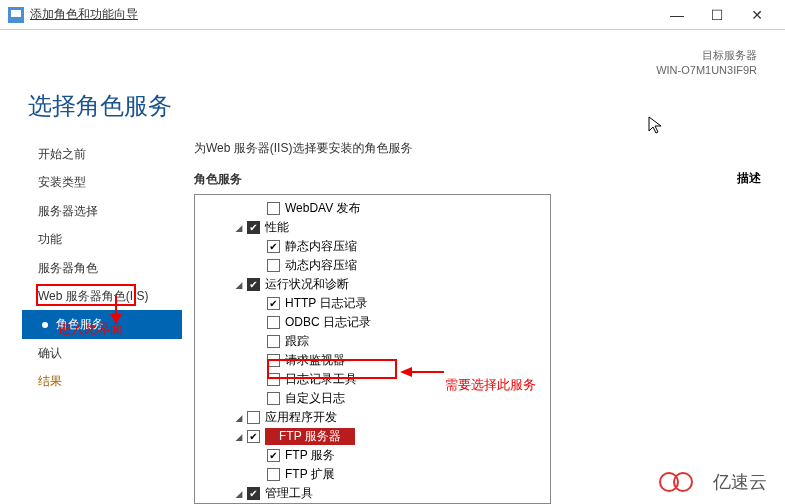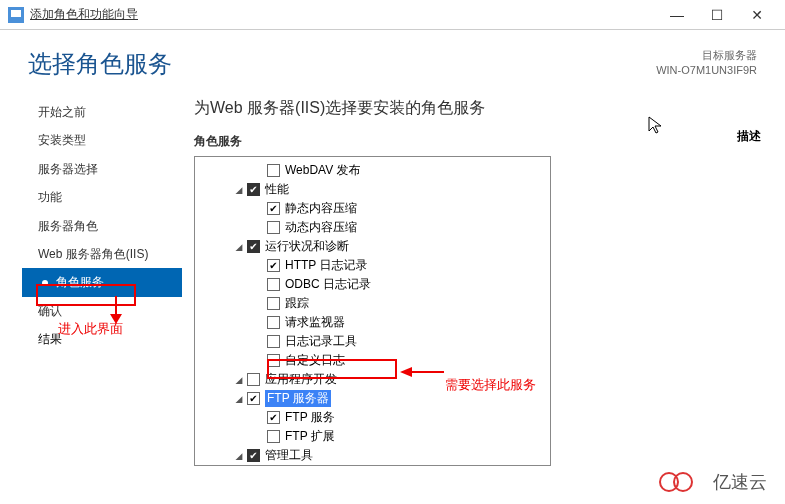--- a/index.html
+++ b/index.html
@@ -6,64 +6,64 @@
     body { font-family: "Microsoft YaHei", "Segoe UI", sans-serif; font-size: 12px; background: #fff; width: 785px; height: 504px; overflow: hidden; position: relative; }
     
     .titlebar { height: 30px; border-bottom: 1px solid #ccc; display: flex; align-items: center; padding: 0 8px; }
     .titlebar-icon { width: 16px; height: 16px; background: #4a90d9; margin-right: 6px; position: relative; }
     .titlebar-icon::before { content: ''; position: absolute; top: 3px; left: 3px; width: 10px; height: 7px; background: #fff; }
     .titlebar-title { flex: 1; font-size: 12px; color: #333; text-decoration: underline; }
     .titlebar-controls { display: flex; gap: 0; }
     .titlebar-btn { width: 40px; height: 28px; display: flex; align-items: center; justify-content: center; font-size: 14px; color: #333; cursor: pointer; }
     
     .header { padding: 18px 28px 10px 28px; display: flex; justify-content: space-between; align-items: flex-start; }
-    .header-title { font-size: 24px; color: #1a5490; font-weight: 300; }
+    .header-title { font-size: 24px; color: #1a5490; font-weight: 300; margin-top: 42px; }
     .header-right { text-align: right; font-size: 11px; color: #666; line-height: 1.4; }
     
     .content { display: flex; padding: 0 22px; height: calc(100% - 110px); }
     
     .sidebar { width: 160px; padding-top: 8px; }
     .sidebar-item { padding: 4px 8px 4px 16px; font-size: 12px; color: #333; cursor: pointer; line-height: 1.7; }
     .sidebar-item.indent { padding-left: 28px; }
-    .sidebar-item.disabled { color: #000000; }
+    .sidebar-item.disabled { color: #a16207; }
     .sidebar-item.active { background: #0066b3; color: #fff; position: relative; padding-left: 34px; }
     .sidebar-item.active::before { content: ''; position: absolute; left: 20px; top: 50%; transform: translateY(-50%); width: 6px; height: 6px; background: #fff; border-radius: 50%; }
     
     .red-box { position: absolute; border: 2px solid #e00; pointer-events: none; }
     .red-box.nav { left: 36px; top: 284px; width: 100px; height: 22px; }
     .red-box.ftp { left: 267px; top: 359px; width: 130px; height: 20px; }
     
     .annotation { position: absolute; color: #e00; font-size: 13px; pointer-events: none; }
     .annotation.below-nav { left: 58px; top: 320px; }
     .annotation.ftp-note { left: 445px; top: 376px; text-align: center; }
     
     .arrow { position: absolute; pointer-events: none; }
     .arrow.down { left: 106px; top: 296px; }
     .arrow.left { left: 400px; top: 366px; }
     
     .main { flex: 1; padding: 0 12px; }
-    .main-intro { font-size: 16px; color: #333; padding: 8px 0 14px 0; }
+    .main-intro { font-size: 12px; color: #333; padding: 8px 0 14px 0; }
     .main-label { font-size: 12px; font-weight: bold; color: #333; margin-bottom: 6px; }
     
     .tree-panel { border: 1px solid #888; height: 310px; overflow-y: auto; padding: 4px 0; background: #fff; }
     .tree-row { display: flex; align-items: center; padding: 1px 0; font-size: 12px; white-space: nowrap; }
     .indent0 { padding-left: 38px; }
     .indent1 { padding-left: 38px; }
     .indent2 { padding-left: 58px; }
     
     .expander { width: 12px; height: 12px; display: inline-flex; align-items: center; justify-content: center; margin-right: 2px; font-size: 9px; color: #555; cursor: pointer; }
     .expander.blank { visibility: hidden; }
     
     .cb { width: 13px; height: 13px; border: 1px solid #666; display: inline-flex; align-items: center; justify-content: center; margin-right: 5px; font-size: 10px; line-height: 1; background: #fff; cursor: pointer; }
     .cb.checked::before { content: '✔'; color: #000; }
     .cb.filled { background: #333; border-color: #333; }
     .cb.filled::before { content: '✔'; color: #fff; }
     
     .node-label { cursor: default; }
-    .node-label.hl { background: #3b82f6; color: #fff; padding: 0 2px; }
+    .node-label.hl { background: #b91c1c; color: #fff; padding: 0 14px; }
     
     .desc-panel { width: 200px; padding: 38px 2px 0 12px; }
     .desc-title { font-size: 12px; font-weight: bold; margin-bottom: 8px; text-align: right; }
     .desc-text { font-size: 12px; color: #333; line-height: 1.6; }
     
     .cursor-icon { position: absolute; left: 648px; top: 116px; font-size: 16px; color: #000; }
     
     .watermark { position: absolute; right: 18px; bottom: 10px; display: flex; align-items: center; gap: 20px; }
     .watermark-logo { display: flex; }
     .watermark-circle { width: 20px; height: 20px; border: 2.5px solid #d33; border-radius: 50%; }

